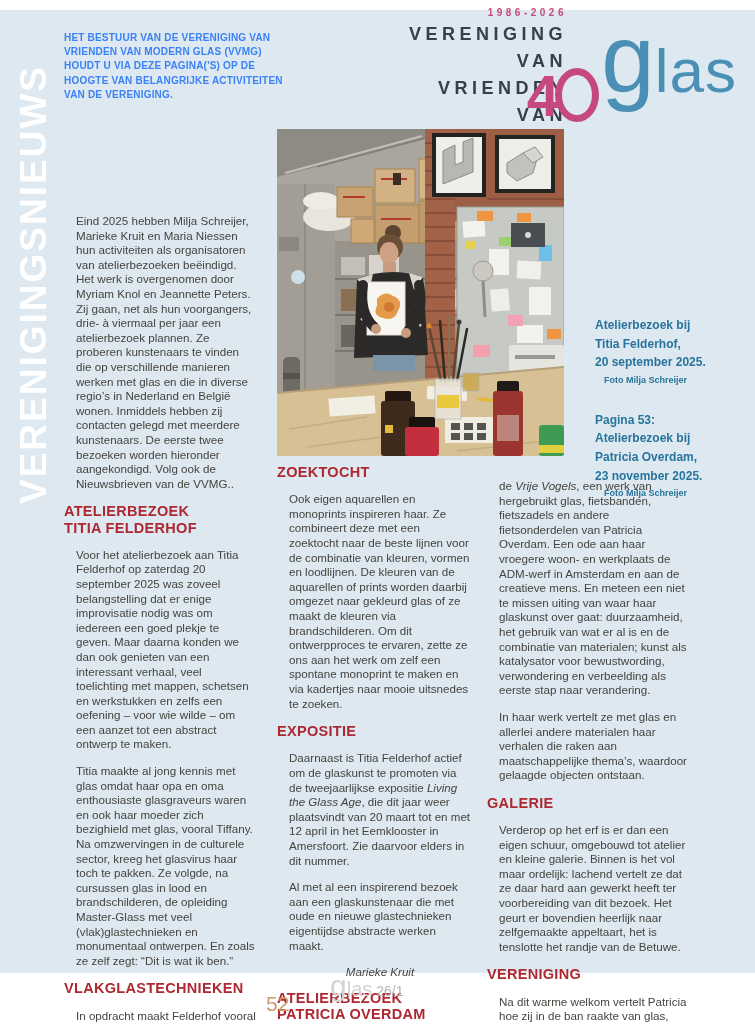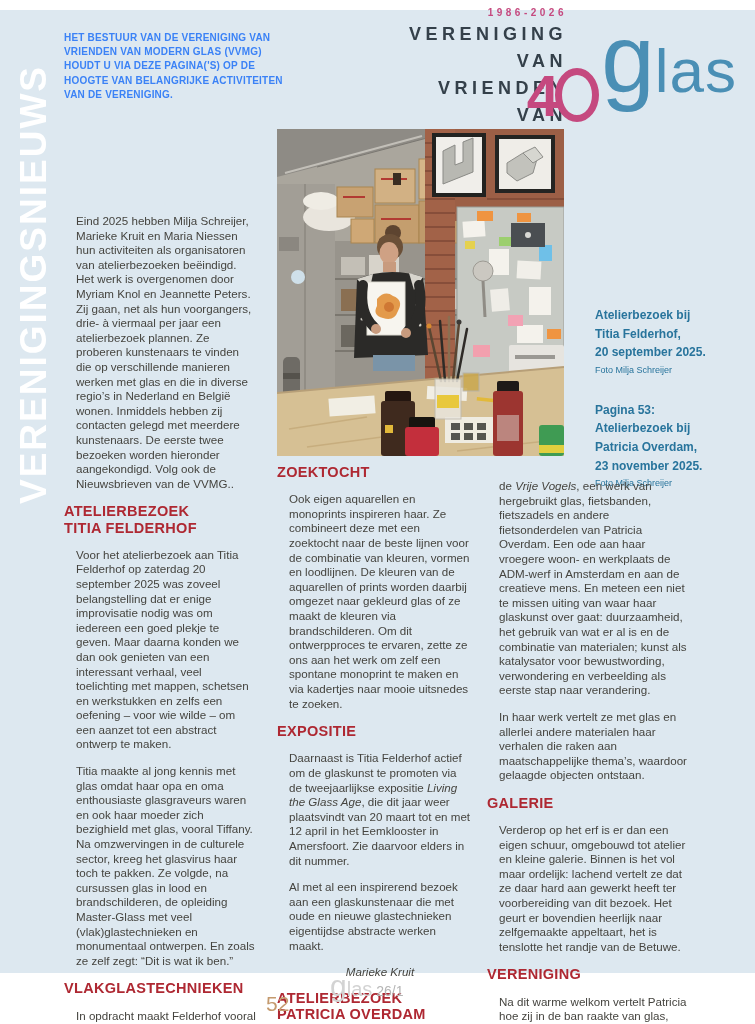--- a/index.html
+++ b/index.html
@@ -19,23 +19,23 @@
   .logo-wordmark{position:absolute;right:10px;top:58px;color:#4a8fb5;line-height:0;white-space:nowrap;}
   .logo-wordmark .g{font-size:96px;font-weight:400;}
   .logo-wordmark .las{font-size:62px;font-weight:400;letter-spacing:1px;}
   .logo-forty{position:absolute;right:148px;top:66px;color:#c5497f;line-height:1;}
   .logo-forty .four{font-size:58px;font-weight:bold;}
   .logo-forty .zero{display:inline-block;width:30px;height:40px;border:7px solid #c5497f;
         border-radius:50%;margin-left:-4px;vertical-align:-6px;background:transparent;}
   
   .photo{position:absolute;left:277px;top:129px;width:287px;height:327px;overflow:hidden;}
   
-  .captions{position:absolute;left:595px;top:306px;width:152px;color:#28749c;}
+  .captions{position:absolute;left:595px;top:316px;width:152px;color:#28749c;}
   .cap{font-size:12px;font-weight:bold;line-height:1.55;white-space:pre-line;margin:0 0 3px;}
-  .credit{font-size:9px;font-weight:normal;margin:0 0 26px;}
+  .credit{font-size:9px;font-weight:bold;margin:0 9px 26px;}
   
   .col{position:absolute;color:#45443f;font-size:11.6px;line-height:14.6px;text-align:left;}
   .col1{left:64px;top:202px;width:205px;}
   .col2{left:277px;top:464px;width:206px;}
   .col3{left:487px;top:467px;width:213px;}
   .head{font-size:14.5px;line-height:1.12;color:#ae2832;margin:0 0 5px;letter-spacing:.3px;
         white-space:pre-line;font-weight:bold;}
   section{margin:0 0 10px;}
   .body{margin:12px;}
   .body .i{font-style:italic;}

